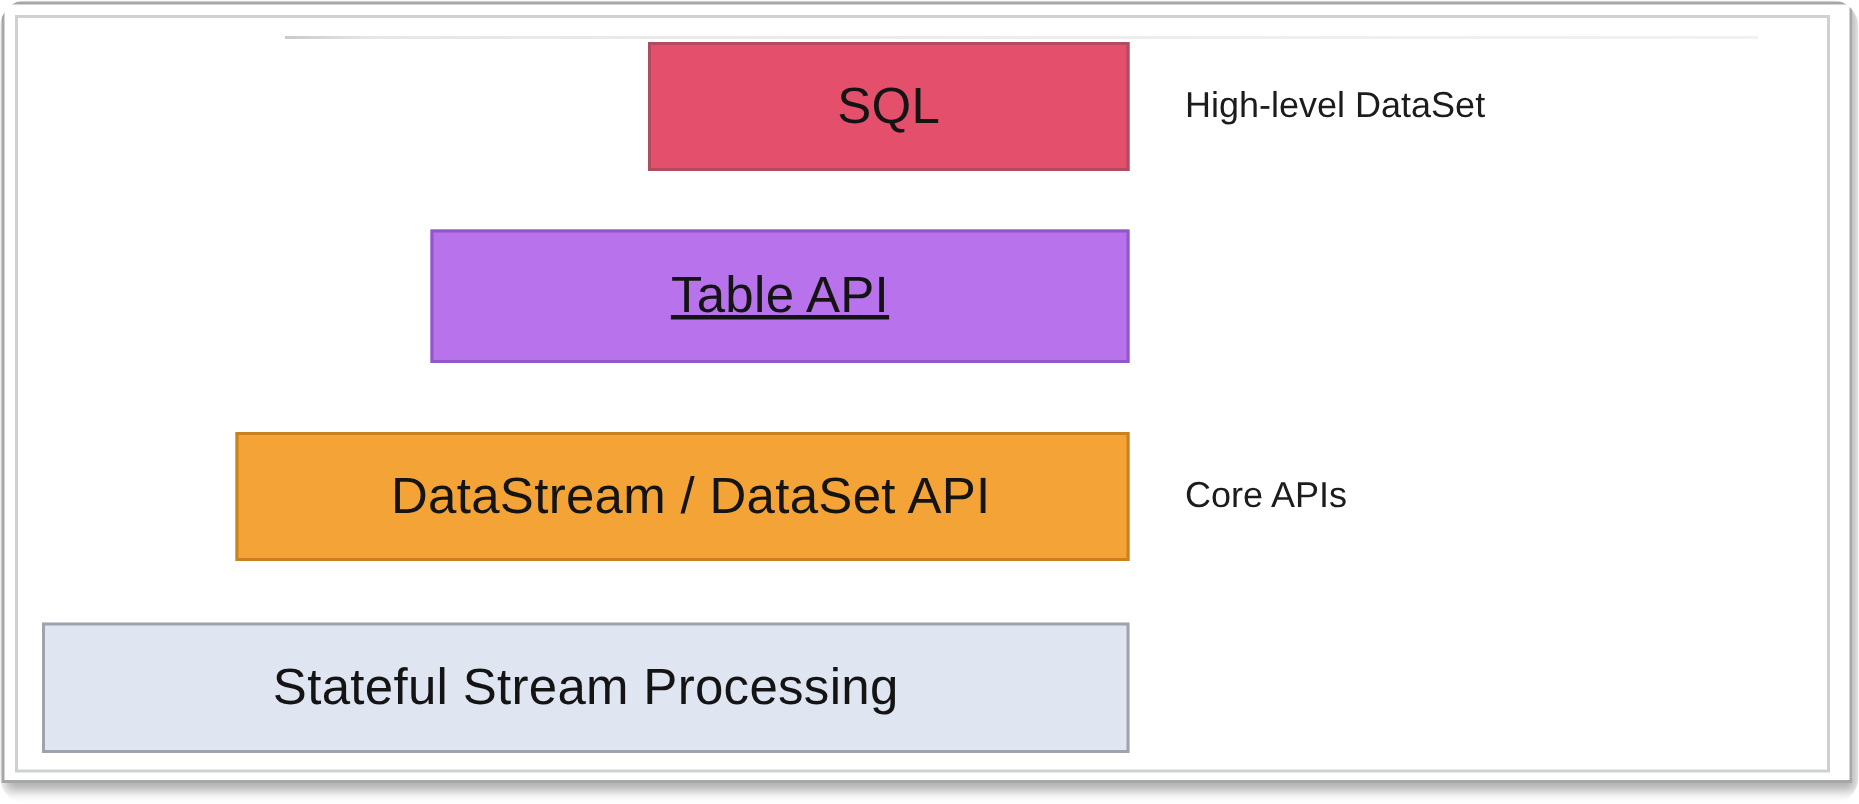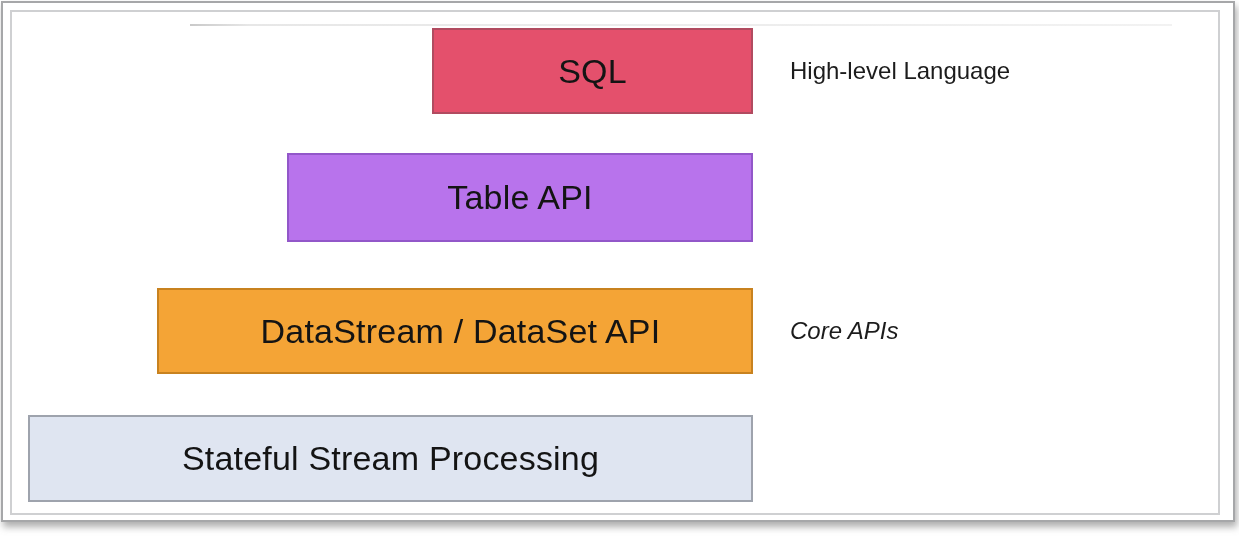--- a/index.html
+++ b/index.html
@@ -3,20 +3,21 @@
 <meta charset="utf-8">
 <style>
   html, body { margin: 0; padding: 0; background: #ffffff; }
   .stage {
     position: relative;
     width: 1239px;
     height: 536px;
     background: #ffffff;
     overflow: hidden;
     font-family: "Liberation Sans", sans-serif;
+    border-radius: 18px;
   }
   
   .window {
     position: absolute;
     left: 1px; top: 1px;
     width: 1234px; height: 521px;
     box-sizing: border-box;
     background: #ffffff;
     border: 2px solid #a6a7a9;
     box-shadow: 2px 5px 7px rgba(110,110,110,0.55);
@@ -41,52 +42,52 @@
     box-sizing: border-box;
     border: 2px solid transparent;
     display: flex;
     align-items: center;
     justify-content: center;
     font-size: 34px;
     color: #141414;
     letter-spacing: 0.2px;
   }
   .b0 { left: 432px; top: 28px;  width: 321px; height: 86px; }
-  .b1 { left: 287px; top: 153px; width: 466px; height: 89px; }
+  .b1 { left: 287px; top: 153px; width: 466px; height: 89px; text-decoration: underline; }
   .b2 { left: 157px; top: 288px; width: 596px; height: 86px; }
   .b3 { left: 28px;  top: 415px; width: 725px; height: 87px; }
   .side-label {
     position: absolute;
     left: 790px;
     display: flex;
     align-items: center;
     font-size: 24px;
     color: #1c1c1c;
     white-space: pre-line;
     line-height: 1.38;
   }
   .s0 { top: 28px;  height: 86px; }
   .s1 { top: 153px; height: 89px; }
-  .s2 { top: 288px; height: 86px; font-style: italic; }
+  .s2 { top: 288px; height: 86px; }
   .s3 { top: 415px; height: 87px; }
 </style>
 </head>
 <body>
 
 <div class="stage">
   <div class="window">
     <div class="panel"></div>
   </div>
 
   <div class="faint-line"></div>
 
   <div class="layer-box b0" style="background-color: rgb(228, 80, 108); border-color: rgb(177, 75, 96);">
     <span>SQL</span>
   </div>
-  <div class="side-label s0">High-level Language</div>
+  <div class="side-label s0">High-level DataSet</div>
 
   <div class="layer-box b1" style="background-color: rgb(184, 115, 236); border-color: rgb(146, 87, 201);">
     <span>Table API</span>
   </div>
 
   <div class="layer-box b2" style="background-color: rgb(244, 164, 54); border-color: rgb(200, 130, 31); padding-left: 11px;">
     <span>DataStream / DataSet API</span>
   </div>
   <div class="side-label s2">Core APIs</div>
 

